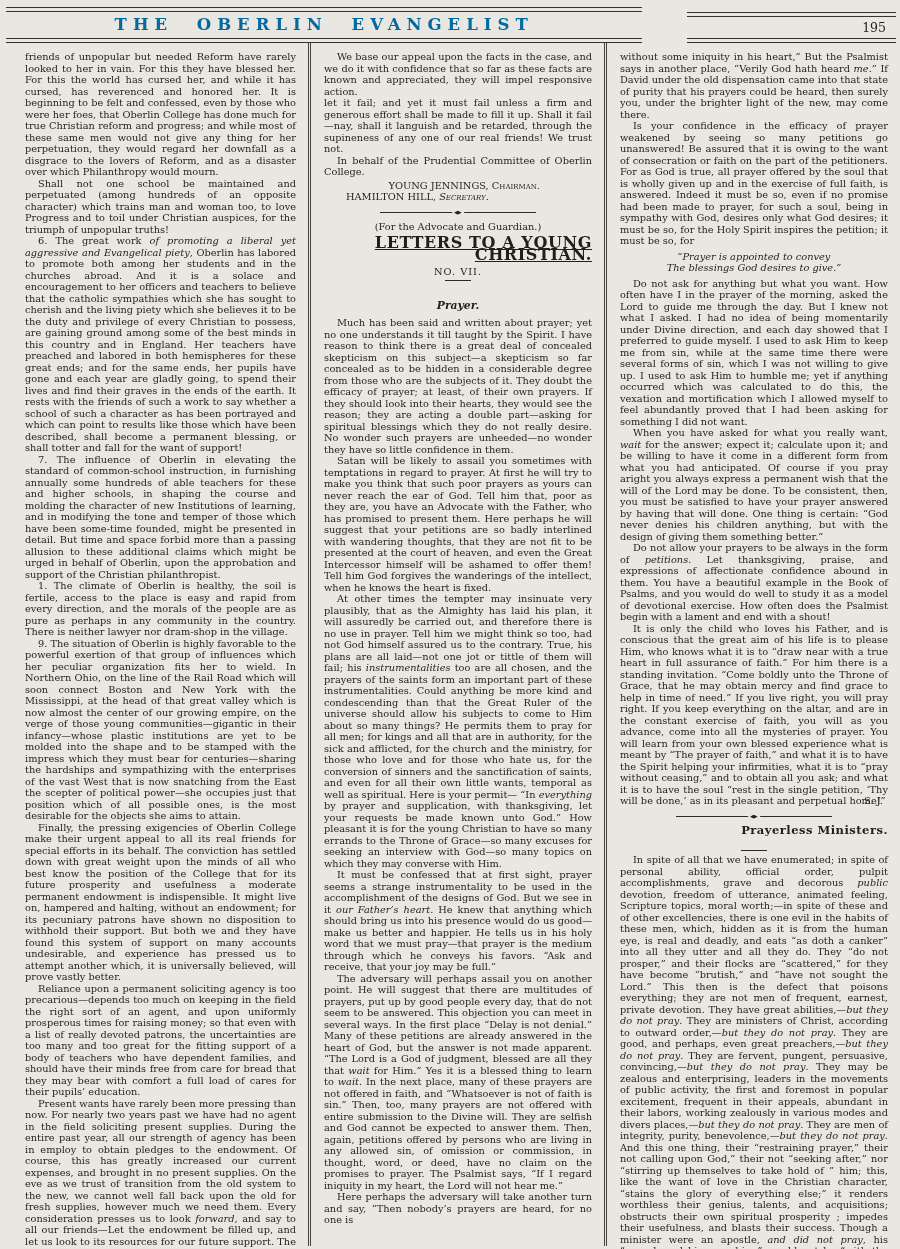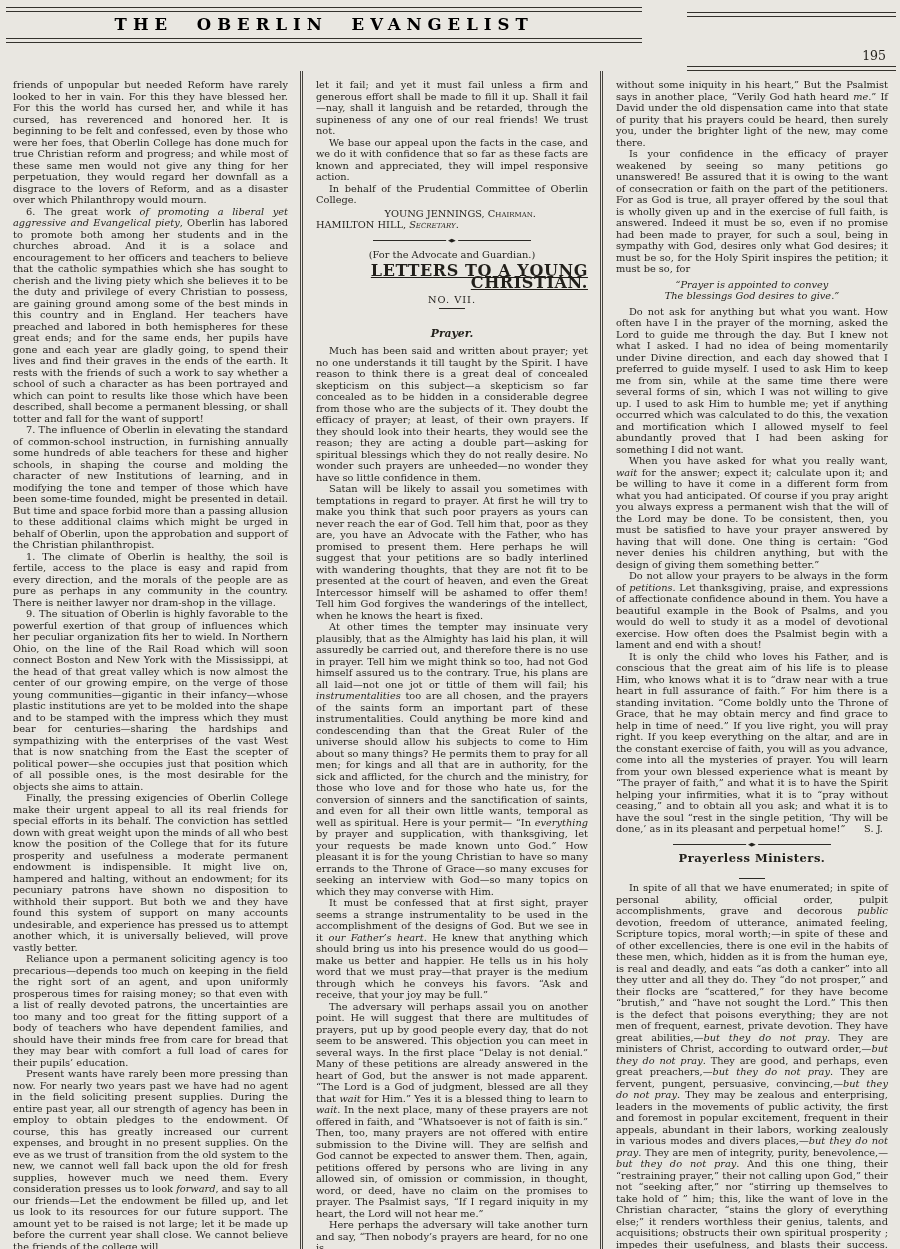--- a/index.html
+++ b/index.html
@@ -8,36 +8,36 @@
     background:#e9e7e1; color:#211f1a; overflow:hidden; box-sizing:border-box;
     font-family:"DejaVu Serif","Liberation Serif",serif;
     font-size:9.8px; line-height:11.5px;
   }
   .header { display:flex; justify-content:space-between; padding:7px 4px 0 6px; box-sizing:border-box; }
   .h-left { width:71.5%; }
   .h-right { width:23.5%; padding-top:5px; }
   .drule { height:3px; border-top:1px solid #34322d; border-bottom:1px solid #34322d; }
   .title {
     text-align:center; font-weight:bold; font-size:16.5px; line-height:26px;
-    letter-spacing:6px; word-spacing:12px; color:#000000;
+    letter-spacing:6px; word-spacing:12px; color:#0369a1;
   }
-  .pageno { text-align:right; font-size:12.5px; line-height:21px; padding-right:10px;margin-top:28px; }
-  .cols { display:flex; height:1203px; }
+  .pageno { text-align:right; font-size:12.5px; line-height:21px; padding-right:10px; }
+  .cols { display:flex; height:1203px;padding-left:12px; }
   .col { width:33.333%; box-sizing:border-box; padding:8px 12px 0 13px; }
   .col + .col { border-left:3px double #45423c; }
   .blk { margin:0; }
   .p  { text-indent:13px; text-align:justify; }
   .pc { text-align:justify; }
   .center { text-align:center; margin-top:4px; }
   .center-sc { text-align:center; margin-top:6px; letter-spacing:1px; }
   .heading { text-align:right; font-weight:bold; font-size:16px; letter-spacing:0.6px; margin:5px 0 2px;text-decoration:underline; }
-  .heading2 { text-align:center; font-weight:bold; font-size:11.5px; letter-spacing:0.5px; margin:4px 0 14px; }
+  .heading2 { text-align:right; font-weight:bold; font-size:11.5px; letter-spacing:0.5px; margin:4px 0 14px; }
   .subhead-italic { text-align:center; font-style:italic; font-weight:bold; font-size:10.8px; margin:19px 0 6px; }
   .sig-right { text-align:right; padding-right:52px; font-variant:small-caps; margin-top:2px; }
-  .sig-left  { font-variant:small-caps; margin-bottom:2px; }
+  .sig-left  { font-variant:small-caps; margin-bottom:2px;margin-left:22px; }
   .rule-sm { width:26px; border-top:1px solid #2c2a25; margin:2px auto 3px; height:0; }
   .tdivider { position:relative; height:9px; width:58%; margin:5px auto 3px; }
   .tdivider::before { content:""; position:absolute; left:0; right:0; top:4px; border-top:1.5px solid #2c2a25; }
   .tdivider::after { content:"\25C6"; position:absolute; left:50%; top:-1px; transform:translateX(-50%) scaleY(.5); font-size:10px; background:#e9e7e1; padding:0 2px; }
   .verse { text-align:center; white-space:pre-line; margin:4px 0;font-style:italic; }
   .sigline { text-align:right; margin-top:-11.5px; padding-right:5px; }
   i { font-style:italic; }
 </style>
 </head>
 <body>
@@ -51,31 +51,32 @@
     </div>
     <div class="h-right">
       <div class="drule"></div>
       <div class="pageno">195</div>
       <div class="drule"></div>
     </div>
   </div>
   <div class="cols">
     <div class="col">
         <div class="blk pc">friends of unpopular but needed Reform have rarely looked to her in vain.  For this they have blessed her. For this the world has cursed her, and while it has cursed, has reverenced and honored her.   It is beginning to be felt and confessed, even by those who were her foes, that Oberlin College has done much for true Christian reform and progress; and while most of these same men would not give any thing for her perpetuation, they would regard her downfall as a disgrace to the lovers of Reform, and as a disaster over which Philanthropy would mourn.</div>
+        <div class="blk p">Shall not one school be maintained and perpetuated (among hundreds of an opposite character) which trains man and woman too, to love Progress and to toil under Christian auspices, for the triumph of unpopular truths!</div>
         <div class="blk p">6. The great work <i>of promoting a liberal yet aggressive and Evangelical piety</i>, Oberlin has labored to promote both among her students and in the churches abroad.  And it is a solace and encouragement to her officers and teachers to believe that the catholic sympathies which she has sought to cherish and the living piety which she believes it to be the duty and privilege of every Christian to possess, are gaining ground among some of the best minds in this country and in England.  Her teachers have preached and labored in both hemispheres for these great ends; and for the same ends, her pupils have gone and each year are gladly going, to spend their lives and find their graves in the ends of the earth.  It rests with the friends of such a work to say whether a school of such a character as has been portrayed and which can point to results like those which have been described, shall become a permanent blessing, or shall totter and fall for the want of support!</div>
         <div class="blk p">7. The influence of Oberlin in elevating the standard of common-school instruction, in furnishing annually some hundreds of able teachers for these and higher schools, in shaping the course and molding the character of new Institutions of learning, and in modifying the tone and temper of those which have been some-time founded, might be presented in detail.  But time and space forbid more than a passing allusion to these additional claims which might be urged in behalf of Oberlin, upon the approbation and support of the Christian philanthropist.</div>
         <div class="blk p">1. The climate of Oberlin is healthy, the soil is fertile, access to the place is easy and rapid from every direction, and the morals of the people are as pure as perhaps in any community in the country.   There is neither lawyer nor dram-shop in the village.</div>
         <div class="blk p">9. The situation of Oberlin is highly favorable to the powerful exertion of that group of influences which her peculiar organization fits her to wield.  In Northern Ohio, on the line of the Rail Road which will soon connect Boston and New York with the Mississippi, at the head of that great valley which is now almost the center of our growing empire, on the verge of those young communities—gigantic in their infancy—whose plastic institutions are yet to be molded into the shape and to be stamped with the impress which they must bear for centuries—sharing the hardships and sympathizing with the enterprises of the vast West that is now snatching from the East the scepter of political power—she occupies just that position which of all possible ones, is the most desirable for the objects she aims to attain.</div>
         <div class="blk p">Finally, the pressing exigencies of Oberlin College make their urgent appeal to all its real friends for special efforts in its behalf.   The conviction has settled down with great weight upon the minds of all who best know the position of the College that for its future prosperity and usefulness a moderate permanent endowment is indispensible.  It might live on, hampered and halting, without an endowment; for its pecuniary patrons have shown no disposition to withhold their support.   But both we and they have found this system of support on many accounts undesirable, and experience has pressed us to attempt another which, it is universally believed, will prove vastly better.</div>
         <div class="blk p">Reliance upon a permanent soliciting agency is too precarious—depends too much on keeping in the field the right sort of an agent, and upon uniformly prosperous times for raising money; so that even with a list of really devoted patrons, the uncertainties are too many and too great for the fitting support of a body of teachers who have dependent families, and should have their minds free from care for bread that they may bear with comfort a full load of cares for their pupils’ education.</div>
         <div class="blk p">Present wants have rarely been more pressing than now.  For nearly two years past we have had no agent in the field soliciting present supplies.  During the entire past year, all our strength of agency has been in employ to obtain pledges to the endowment.  Of course, this has greatly increased our current expenses, and brought in no present supplies.  On the eve as we trust of transition from the old system to the new, we cannot well fall back upon the old for fresh supplies, however much we need them.  Every consideration presses us to look <i>forward</i>, and say to all our friends—Let the endowment be filled up, and let us look to its resources for our future support.  The amount yet to be raised is not large; let it be made up before the current year shall close.  We cannot believe the friends of the college will</div>
       </div>
     <div class="col">
+        <div class="blk p">We base our appeal upon the facts in the case, and we do it with confidence that so far as these facts are known and appreciated, they will impel responsive action.</div>
         <div class="blk pc">let it fail; and yet it must fail unless a firm and generous effort shall be made to fill it up.  Shall it fail—nay, shall it languish and be retarded, through the supineness of any one of our real friends!   We trust not.</div>
-        <div class="blk p">We base our appeal upon the facts in the case, and we do it with confidence that so far as these facts are known and appreciated, they will impel responsive action.</div>
         <div class="blk p">In behalf of the Prudential Committee of Oberlin College.</div>
         <div class="blk sig-right">YOUNG JENNINGS, Chairman.</div>
         <div class="blk sig-left">HAMILTON HILL, <i>Secretary</i>.</div>
         <div class="blk tdivider"></div>
         <div class="blk center">(For the Advocate and Guardian.)</div>
         <div class="blk heading">LETTERS TO A YOUNG CHRISTIAN.</div>
         <div class="blk center-sc">NO. VII.</div>
         <div class="blk rule-sm"></div>
         <div class="blk subhead-italic">Prayer.</div>
         <div class="blk p">Much has been said and written about prayer; yet no one understands it till taught by the Spirit.  I have reason to think there is a great deal of concealed skepticism on this subject—a skepticism so far concealed as to be hidden in a considerable degree from those who are the subjects of it.  They doubt the efficacy of prayer; at least, of their own prayers.  If they should look into their hearts, they would see the reason; they are acting a double part—asking for spiritual blessings which they do not really desire.  No wonder such prayers are unheeded—no wonder they have so little confidence in them.</div>

